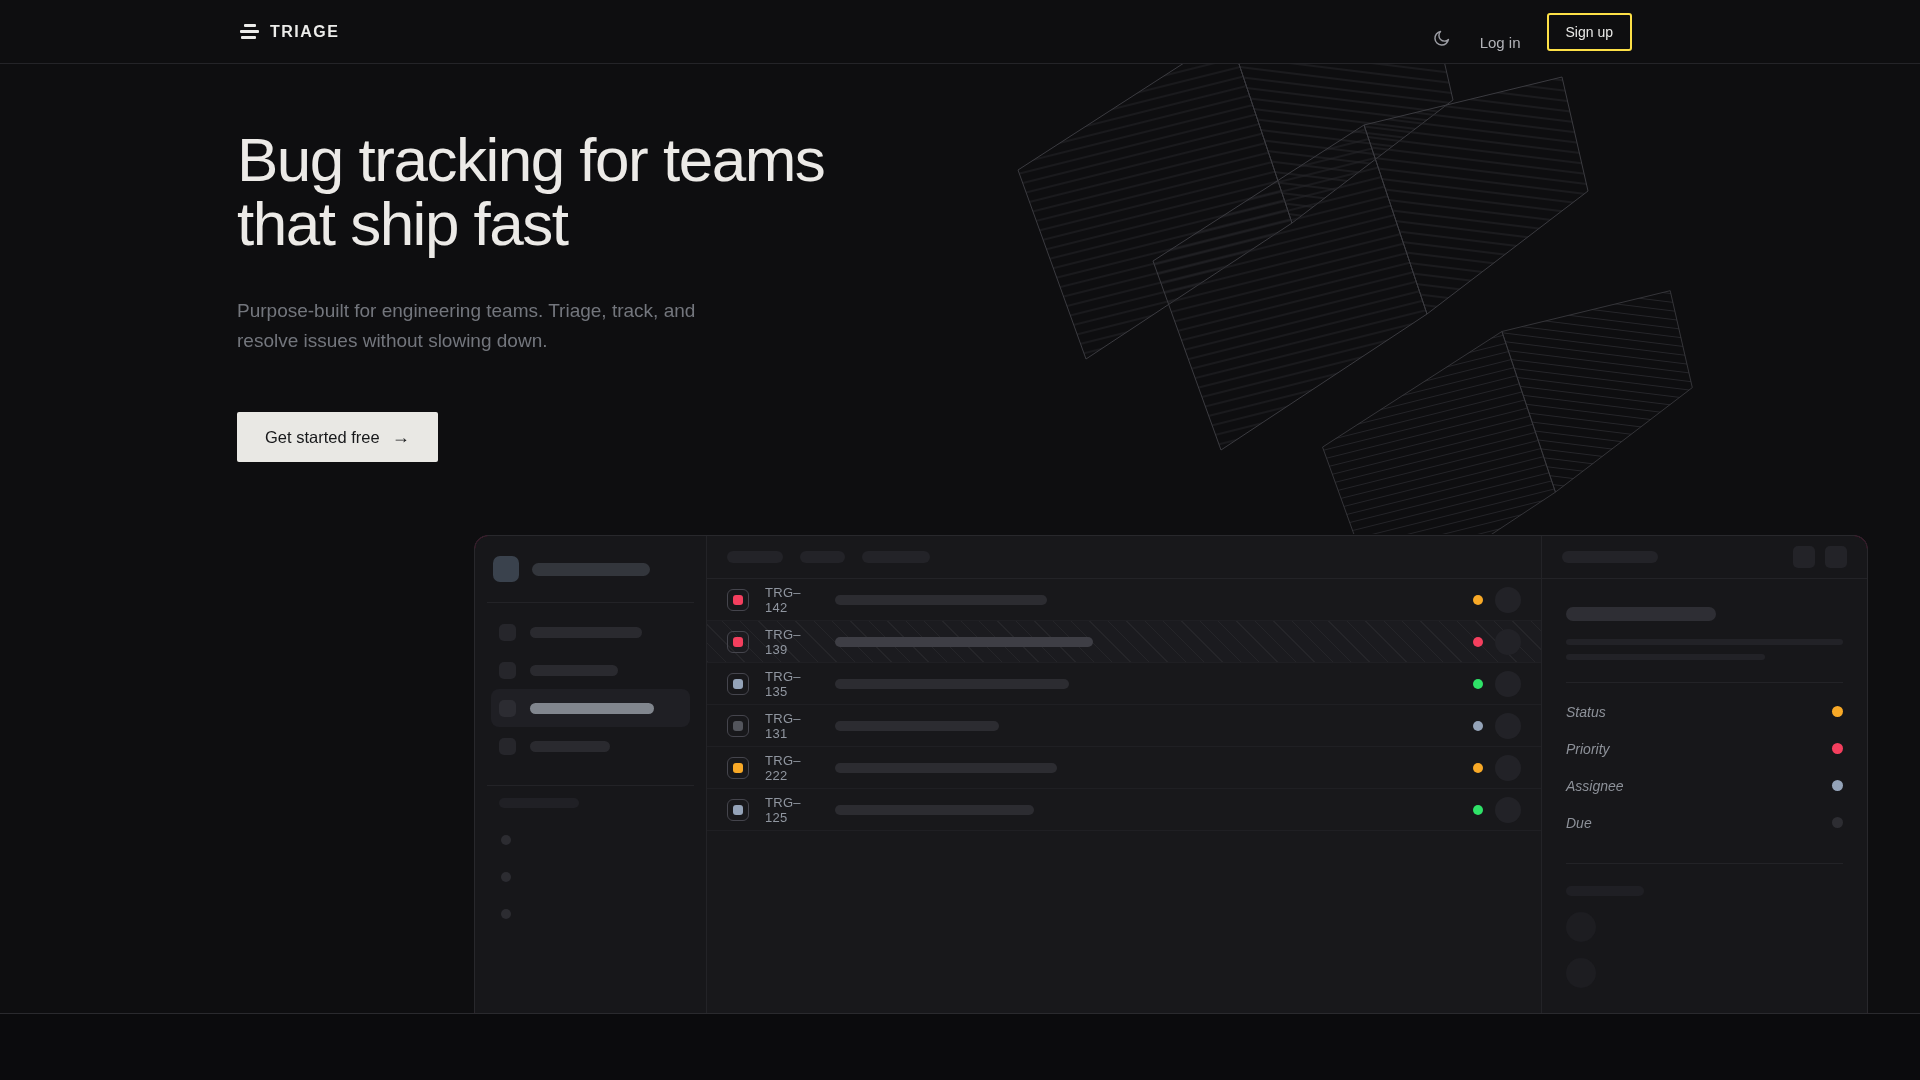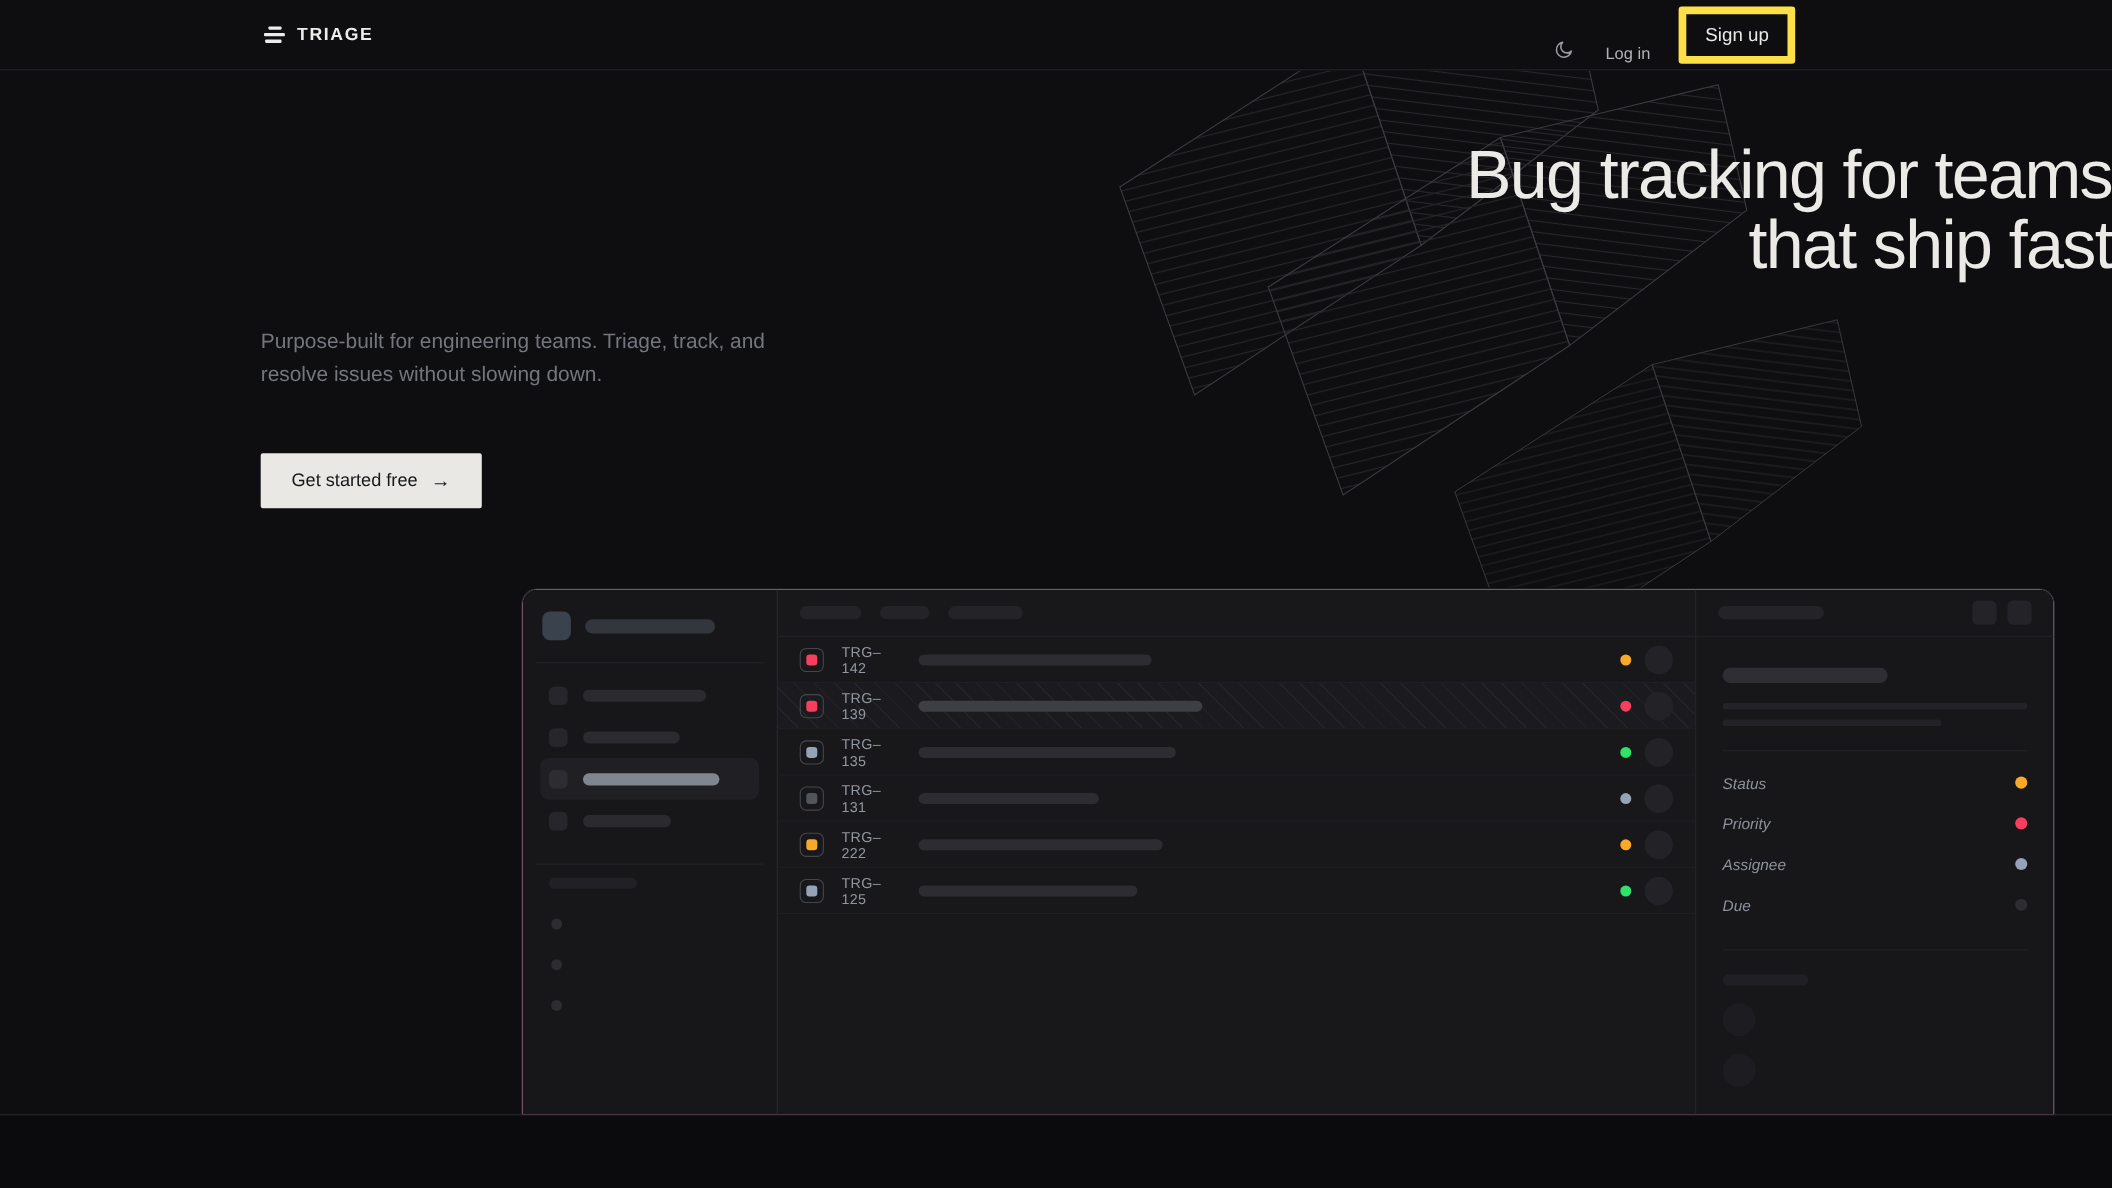--- a/index.html
+++ b/index.html
@@ -21,52 +21,52 @@
   .brand-icon { display:flex; flex-direction:column; gap:3px; }
   .brand-icon i { display:block; height:3px; border-radius:1px; background:#ececea; }
   .brand-icon i:nth-child(1){ width:12px; margin-left:4px; }
   .brand-icon i:nth-child(2){ width:19px; }
   .brand-icon i:nth-child(3){ width:15px; margin-left:1px; }
   .brand-name { font-size:16px; font-weight:700; letter-spacing:1.5px; color:#ececea; }
   .nav-right { margin-left:auto; display:flex; align-items:flex-end; gap:26px; }
   .moon-btn { width:24px; height:24px; display:flex; align-items:center; justify-content:center; cursor:pointer; }
   .login { font-size:15px; color:#b2b3b8; cursor:pointer; }
   .signup {
-    font-size:17px; color:#e9e9e7; background:transparent;
-    border:7px solid #fde047; border-radius:3px;
+    font-size:14px; color:#e9e9e7; background:transparent;
+    border:2px solid #fde047; border-radius:3px;
     padding:9px 17px; cursor:pointer; font-family:inherit;
   }
 
   
   .hero { position:relative; height:949px; overflow:hidden; }
   .deco { position:absolute; left:990px; top:0; width:790px; height:470px; pointer-events:none; }
 
   .hero-inner { position:relative; z-index:2; padding-left:237px; }
   .headline {
     padding-top:64px;
     font-size:62px; line-height:64px; font-weight:500;
-    letter-spacing:-1.5px; color:#eceae7;text-align:right;
+    letter-spacing:-1.5px; color:#eceae7;
   }
   .subtitle {
     margin-top:40px; max-width:480px;
     font-size:19px; line-height:30px; color:#73767d;
   }
   .cta {
     margin-top:56px; display:inline-flex; align-items:center; gap:12px;
     background:#e9e8e4; color:#17181a; border:none; border-radius:2px;
     height:50px; padding:0 28px; font-size:16.5px; font-weight:500;
     font-family:inherit; cursor:pointer;
   }
   .cta .arrow { font-size:18px; line-height:1; }
 
   
   .card {
     margin:73px 0 0 237px; width:1394px; height:491px;
     border:1px solid #28282c; border-radius:14px;
-    background:#f9a8d4; display:flex; overflow:hidden;
+    background:#be185d; display:flex; overflow:hidden;
   }
 
   
   .sb { width:232px; border-right:1px solid #232327; padding:20px 16px; background:#17171a; }
   .sb-ws { display:flex; align-items:center; gap:13px; padding:0 2px; }
   .sb-ws-icon { width:26px; height:26px; border-radius:7px; background:#3a424d; }
   .sb-ws-pill { width:118px; height:13px; border-radius:7px; background:#33363c; }
   .sb-div { height:1px; background:#232327; margin:20px -4px 10px; }
   .sb-item { display:flex; align-items:center; gap:14px; height:38px; padding:0 8px; border-radius:8px; }
   .sb-item.active { background:#1f1f24; }

